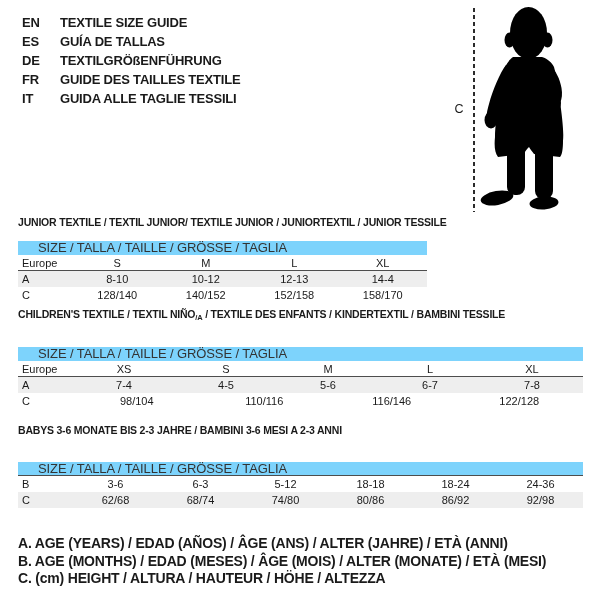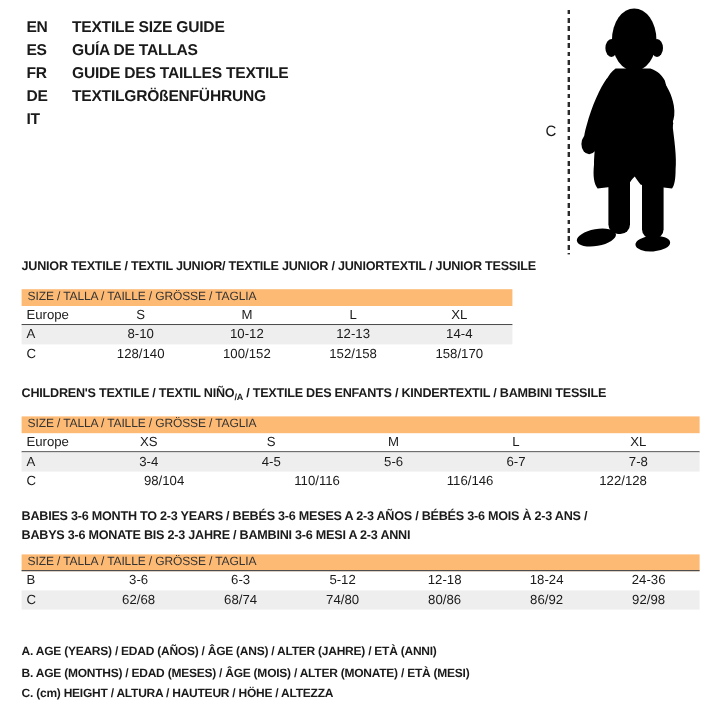--- a/index.html
+++ b/index.html
@@ -19,57 +19,58 @@
     font-size:12.5px; font-weight:normal; }
   .baby { position:absolute; left:480px; top:3px; }
 
   
   .sec-title { position:absolute; left:18px; font-size:10.5px; font-weight:bold;
     letter-spacing:-0.2px; line-height:15.5px; white-space:nowrap; }
   .subsc { font-size:7.5px; vertical-align:-2px; }
 
   
   .tbl { position:absolute; left:18px; font-size:11px; }
-  .size-bar { height:14px; line-height:14px; background:#fdba74; color:#333;
-    font-size:10px; padding-left:5px; letter-spacing:-0.1px; }
+  .size-bar { height:14px; line-height:14px; background:#7dd3fc; color:#333;
+    font-size:13px; padding-left:20px; letter-spacing:-0.1px; }
   .trow { display:flex; height:16px; line-height:16px; align-items:center; }
   .trow.alt { background:#eeeeee; }
   .divider { border-bottom:1.5px solid #4d4d4d;justify-content:center; }
   .tlabel { width:55px; padding-left:4px; flex:none; }
   .tcell { flex:1; text-align:center; }
 
   
   .legend { position:absolute; left:18px; top:535px; }
-  .legend-line { height:17.5px; line-height:17.5px; font-size:10px; font-weight:bold;
+  .legend-line { height:17.5px; line-height:17.5px; font-size:14px; font-weight:bold;
     letter-spacing:-0.2px; white-space:nowrap; }
 </style>
 </head>
 <body>
 
 <div class="canvas">
 
   <div class="lang">
     <div class="lang-row">
       <span class="lang-code">EN</span>
       <span class="lang-label">TEXTILE SIZE GUIDE</span>
     </div>
     <div class="lang-row">
       <span class="lang-code">ES</span>
       <span class="lang-label">GUÍA DE TALLAS</span>
     </div>
     <div class="lang-row">
+      <span class="lang-code">DE</span>
+      <span class="lang-label">TEXTILGRÖßENFÜHRUNG</span>
+    </div>
+    <div class="lang-row">
       <span class="lang-code">FR</span>
       <span class="lang-label">GUIDE DES TAILLES TEXTILE</span>
     </div>
     <div class="lang-row">
-      <span class="lang-code">DE</span>
-      <span class="lang-label">TEXTILGRÖßENFÜHRUNG</span>
-    </div>
-    <div class="lang-row">
       <span class="lang-code">IT</span>
+      <span class="lang-label">GUIDA ALLE TAGLIE TESSILI</span>
     </div>
   </div>
 
   <div class="measure-line"></div>
   <div class="c-label">C</div>
   <svg class="baby" width="118" height="212" viewBox="0 0 118 212">
     <g fill="#000000">
       <ellipse cx="29.5" cy="37" rx="5" ry="7.5"></ellipse>
       <ellipse cx="67.5" cy="37" rx="5" ry="7.5"></ellipse>
       <ellipse cx="48.5" cy="30" rx="18.5" ry="26"></ellipse>
@@ -100,72 +101,71 @@
     <div class="trow alt">
       <span class="tlabel">A</span>
       <span class="tcell">8-10</span>
       <span class="tcell">10-12</span>
       <span class="tcell">12-13</span>
       <span class="tcell">14-4</span>
     </div>
     <div class="trow">
       <span class="tlabel">C</span>
       <span class="tcell">128/140</span>
-      <span class="tcell">100/152</span>
+      <span class="tcell">140/152</span>
       <span class="tcell">152/158</span>
       <span class="tcell">158/170</span>
     </div>
   </div>
 
-  <div class="sec-title" style="top:321px">
+  <div class="sec-title" style="top:307px">
     <span>CHILDREN'S TEXTILE / TEXTIL NIÑO</span><span class="subsc">/A</span><span> / TEXTILE DES ENFANTS / KINDERTEXTIL / BAMBINI TESSILE</span>
   </div>
   <div class="tbl" style="top:347px; width:565px">
     <div class="size-bar">
       <span>SIZE / TALLA / TAILLE / GRÖSSE / TAGLIA</span>
     </div>
     <div class="trow divider">
       <span class="tlabel">Europe</span>
       <span class="tcell">XS</span>
       <span class="tcell">S</span>
       <span class="tcell">M</span>
       <span class="tcell">L</span>
       <span class="tcell">XL</span>
     </div>
     <div class="trow alt">
       <span class="tlabel">A</span>
-      <span class="tcell">3-4</span>
+      <span class="tcell">7-4</span>
       <span class="tcell">4-5</span>
       <span class="tcell">5-6</span>
       <span class="tcell">6-7</span>
       <span class="tcell">7-8</span>
     </div>
     <div class="trow">
       <span class="tlabel">C</span>
       <span class="tcell">98/104</span>
       <span class="tcell">110/116</span>
       <span class="tcell">116/146</span>
       <span class="tcell">122/128</span>
     </div>
   </div>
 
   <div class="sec-title" style="top:423px">
-    <div>BABIES 3-6 MONTH TO 2-3 YEARS / BEBÉS 3-6 MESES A 2-3 AÑOS / BÉBÉS 3-6 MOIS À 2-3 ANS /</div>
     <div>BABYS 3-6 MONATE BIS 2-3 JAHRE / BAMBINI 3-6 MESI A 2-3 ANNI</div>
   </div>
   <div class="tbl" style="top:462px; width:565px">
     <div class="size-bar divider">
       <span>SIZE / TALLA / TAILLE / GRÖSSE / TAGLIA</span>
     </div>
     <div class="trow">
       <span class="tlabel">B</span>
       <span class="tcell">3-6</span>
       <span class="tcell">6-3</span>
       <span class="tcell">5-12</span>
-      <span class="tcell">12-18</span>
+      <span class="tcell">18-18</span>
       <span class="tcell">18-24</span>
       <span class="tcell">24-36</span>
     </div>
     <div class="trow alt">
       <span class="tlabel">C</span>
       <span class="tcell">62/68</span>
       <span class="tcell">68/74</span>
       <span class="tcell">74/80</span>
       <span class="tcell">80/86</span>
       <span class="tcell">86/92</span>

